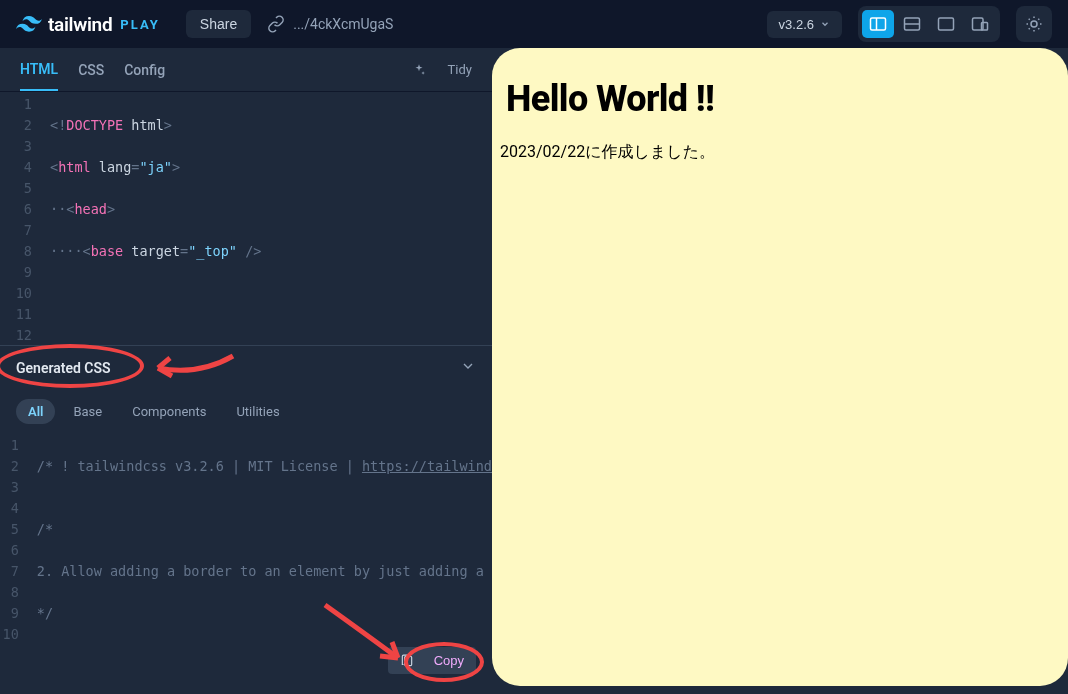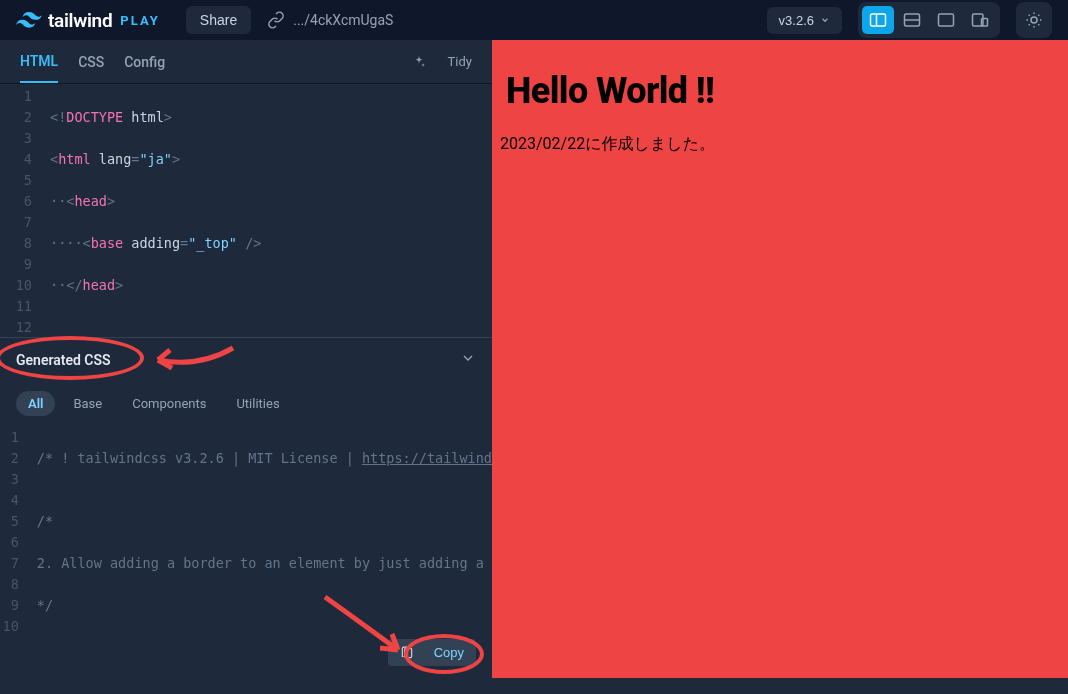--- a/index.html
+++ b/index.html
@@ -5,21 +5,21 @@
 * { margin: 0; padding: 0; box-sizing: border-box; }
 body {
   font-family: -apple-system, BlinkMacSystemFont, "Segoe UI", Roboto, sans-serif;
   background: #1e293b;
   color: #cbd5e1;
   width: 1068px;
   height: 694px;
   overflow: hidden;
 }
 .topbar {
-  height: 40px;
+  height: 48px;
   background: #0f172a;
   display: flex;
   align-items: center;
   padding: 0 16px;
   gap: 16px;
 }
 .logo { display: flex; align-items: center; gap: 6px; }
 .logo-text { font-size: 19px; font-weight: 600; color: #fff; letter-spacing: -0.3px; }
 .logo-play { font-size: 13px; font-weight: 700; color: #38bdf8; letter-spacing: 2px; margin-left: 2px; }
 .share-btn {
@@ -167,35 +167,36 @@
   font-family: ui-monospace, Menlo, Monaco, monospace;
   font-size: 13.5px;
   line-height: 21px;
   display: flex;
 }
 .copy-btn {
   position: absolute;
   right: 16px;
   bottom: 12px;
   background: #334155;
-  color: #7dd3fc;
+  color: #f0abfc;
   border: none;
   padding: 6px 12px;
   border-radius: 4px;
   font-size: 13px;
   display: flex;
   align-items: center;
   gap: 20px;
   cursor: pointer;
 }
 .right {
   flex: 1;
-  background: #ef4444;
+  background: #fef9c3;
   color: #000;
   padding: 8px;
+  border-radius: 28px;
 }
 .preview-h1 { font-size: 36px; font-weight: 800; margin: 22px 6px; letter-spacing: -0.6px; }
 .preview-p { font-size: 16px; margin: 0; }
 .link { text-decoration: underline; }
 </style>
 </head>
 <body>
 
 <div class="topbar">
   <div class="logo">
@@ -288,22 +289,21 @@
           <div></div>
           <div>9</div>
           <div>10</div>
           <div>11</div>
           <div>12</div>
       </div>
       <div class="code">
 <div><span class="punct">&lt;!</span><span class="tag-name">DOCTYPE</span><span class="attr"> html</span><span class="punct">&gt;</span></div>
 <div><span class="punct">&lt;</span><span class="tag-name">html</span><span class="attr"> lang</span><span class="punct">=</span><span class="string">"ja"</span><span class="punct">&gt;</span></div>
 <div><span class="comment">··</span><span class="punct">&lt;</span><span class="tag-name">head</span><span class="punct">&gt;</span></div>
-<div><span class="comment">····</span><span class="punct">&lt;</span><span class="tag-name">base</span><span class="attr"> adding</span><span class="punct">=</span><span class="string">"_top"</span><span class="punct"> /&gt;</span></div>
-<div><span class="comment">··</span><span class="punct">&lt;/</span><span class="tag-name">head</span><span class="punct">&gt;</span></div>
+<div><span class="comment">····</span><span class="punct">&lt;</span><span class="tag-name">base</span><span class="attr"> target</span><span class="punct">=</span><span class="string">"_top"</span><span class="punct"> /&gt;</span></div>
 <div></div>
 
 
 
 
 
 
 
 <div></div>
       </div>

